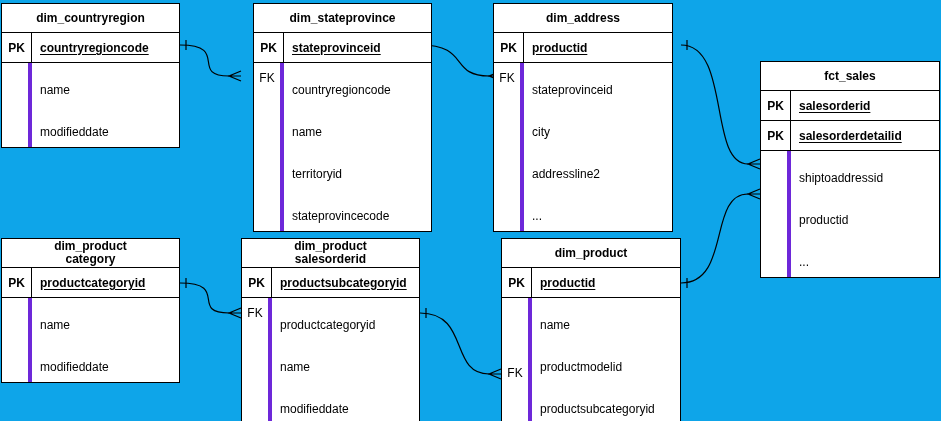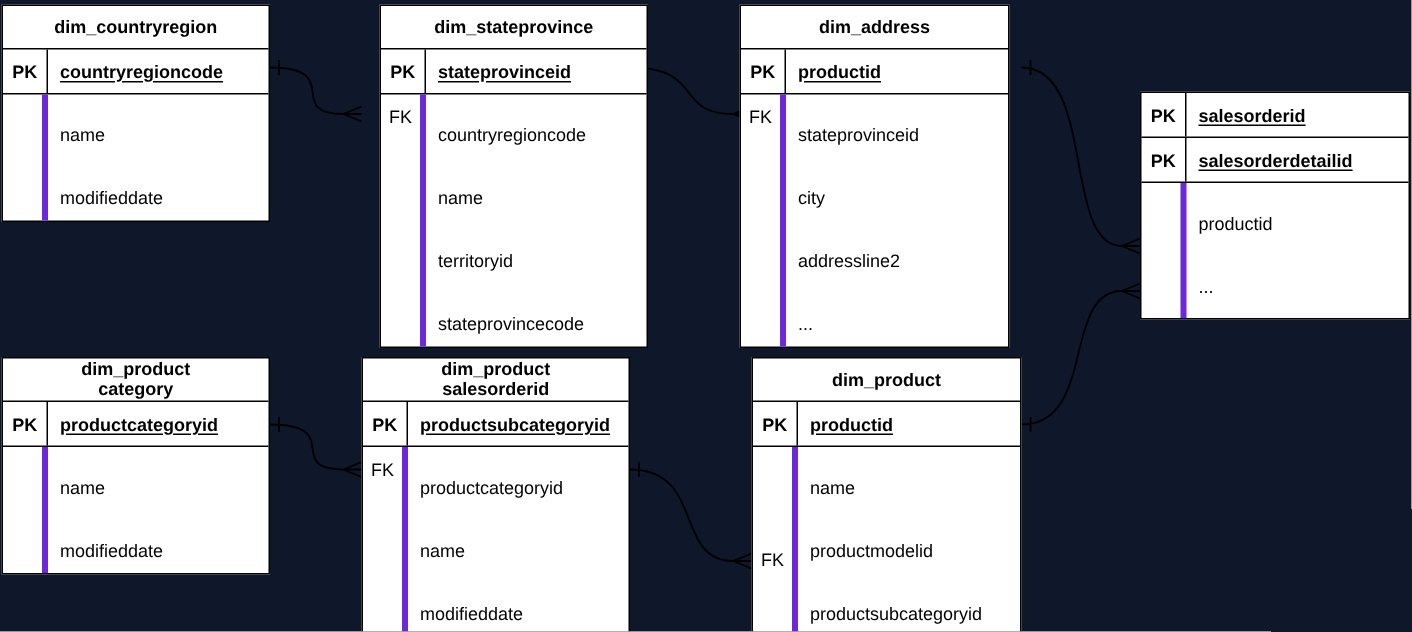--- a/index.html
+++ b/index.html
@@ -1,17 +1,17 @@
 <!DOCTYPE html>
 <html><head>
 <meta charset="utf-8">
 <style>
   html, body { margin:0; padding:0; background:#ffffff; }
   #canvas {
-    position:relative; width:941px; height:421px; background:#0f172a;
+    position:relative; width:941px; height:421px; background:#0ea5e9;
     font-family:"Liberation Sans","DejaVu Sans",sans-serif; color:#000;
     overflow:hidden;
   }
   #edges { position:absolute; left:0; top:0; width:941px; height:421px; }
   #edges path { fill:none; stroke:#000; stroke-width:1.2; }
   .tbl {
     position:absolute; background:#fff; border:1px solid #000;
     box-sizing:border-box;
   }
   .tbl-title {
@@ -138,35 +138,39 @@
         </div>
         <div class="field-col">
           <div class="body-field">stateprovinceid</div>
           <div class="body-field">city</div>
           <div class="body-field">addressline2</div>
           <div class="body-field">...</div>
         </div>
       </div>
     </div>
     <div class="tbl" style="left: 760px; top: 61px; width: 180px;">
+      <div class="tbl-title">
+        <div>fct_sales</div>
+      </div>
       <div class="key-row">
         <div class="key-cell">PK</div>
         <div class="pk-field">salesorderid</div>
       </div>
       <div class="key-row">
         <div class="key-cell">PK</div>
         <div class="pk-field">salesorderdetailid</div>
       </div>
       <div class="tbl-body">
         <div class="key-col">
           <div class="body-key"></div>
           <div class="body-key"></div>
           <div class="body-key"></div>
         </div>
         <div class="field-col">
+          <div class="body-field">shiptoaddressid</div>
           <div class="body-field">productid</div>
           <div class="body-field">...</div>
         </div>
       </div>
     </div>
     <div class="tbl" style="left: 1px; top: 238px; width: 179px;">
       <div class="tbl-title">
         <div>dim_product</div>
         <div>category</div>
       </div>

